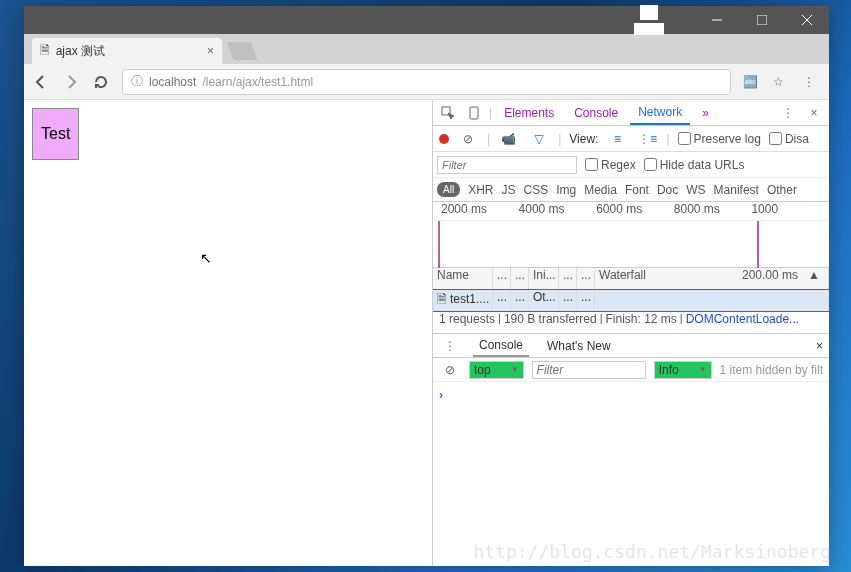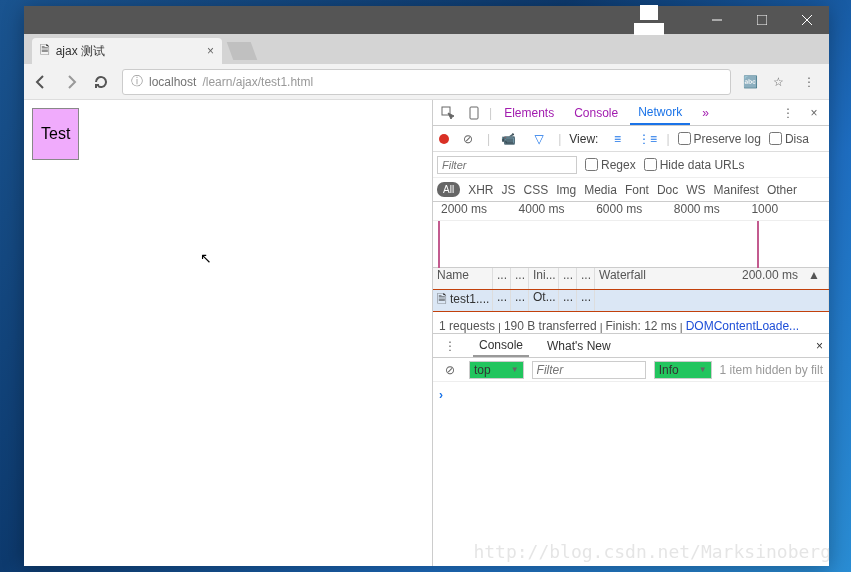--- a/index.html
+++ b/index.html
@@ -39,21 +39,21 @@
 .timeline{height:66px;border-bottom:1px solid #ccc;position:relative}
 .tlhdr{height:18px;display:flex;font-size:11px;color:#555;padding-left:8px}
 .tlhdr span{flex:1;white-space:nowrap}
 .tlbody{height:48px;position:relative;border-top:1px solid #eee}
 .tlbar{position:absolute;width:2px;background:#c35b8f;top:0;bottom:0}
 .tablerow{height:22px;display:flex;border-bottom:1px solid #c2410c;font-size:11px}
 .tablerow.hdr{background:#f5f5f5;color:#555}
 .tablerow.data{background:#dbe7f5}
 .col{padding:0 4px;border-right:1px solid #ddd;white-space:nowrap;overflow:hidden}
 .col.name{width:60px}.col.s{width:18px;text-align:center}.col.wf{flex:1;position:relative}
-.statusbar{height:22px;display:flex;align-items:flex-end;border-bottom:1px solid #ccc;padding:0 6px;gap:3px;font-size:11px;color:#555;overflow:hidden;white-space:nowrap}
+.statusbar{height:22px;display:flex;align-items:flex-start;border-bottom:1px solid #ccc;padding:0 6px;gap:3px;font-size:11px;color:#555;overflow:hidden;white-space:nowrap}
 .statusbar .lnk{color:#1d4ed8}
 .drawer{height:24px;display:flex;align-items:center;border-bottom:1px solid #ccc;padding:0 6px;gap:12px}
 .dtab{padding:3px 6px;font-size:12px;cursor:pointer}
 .dtab.active{border-bottom:2px solid #999}
 .drawer .x{margin-left:auto;cursor:pointer}
 .consolebar{height:24px;display:flex;align-items:center;padding:0 6px;gap:8px;border-bottom:1px solid #eee;font-size:11px}
 .sel{border:1px solid #ccc;padding:1px 4px;background:#22c55e;display:flex;align-items:center;gap:20px}
 .sel::after{content:"▼";font-size:8px;color:#666}
 .cinput{flex:1;border:1px solid #ccc;padding:1px 4px;font-style:italic;color:#999;height:18px;width:50px}
 .hidden{color:#999}

